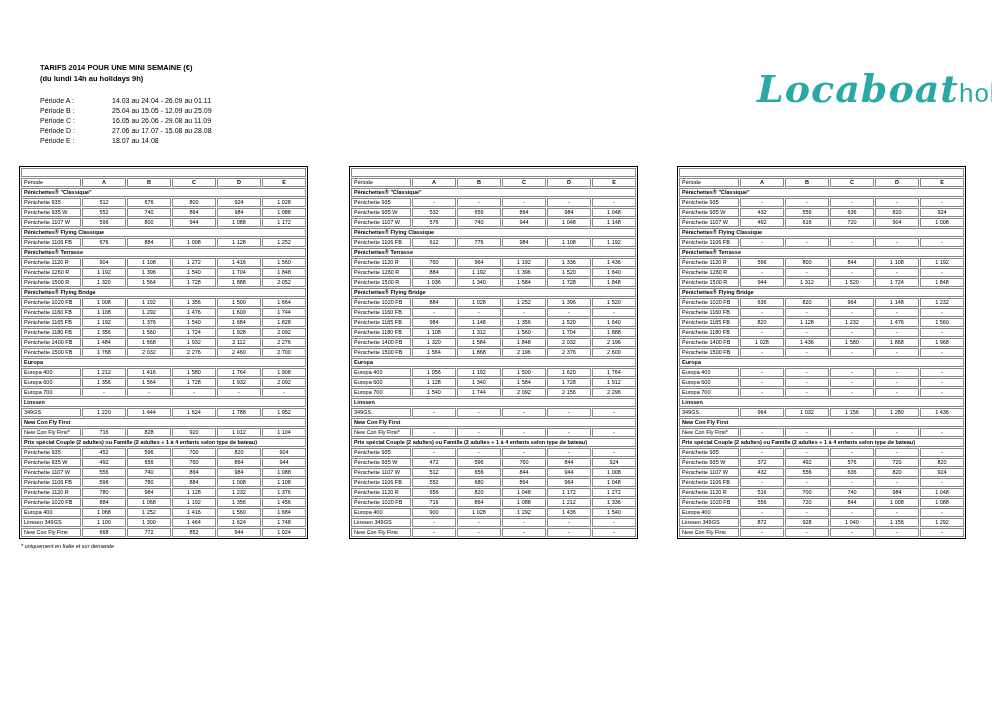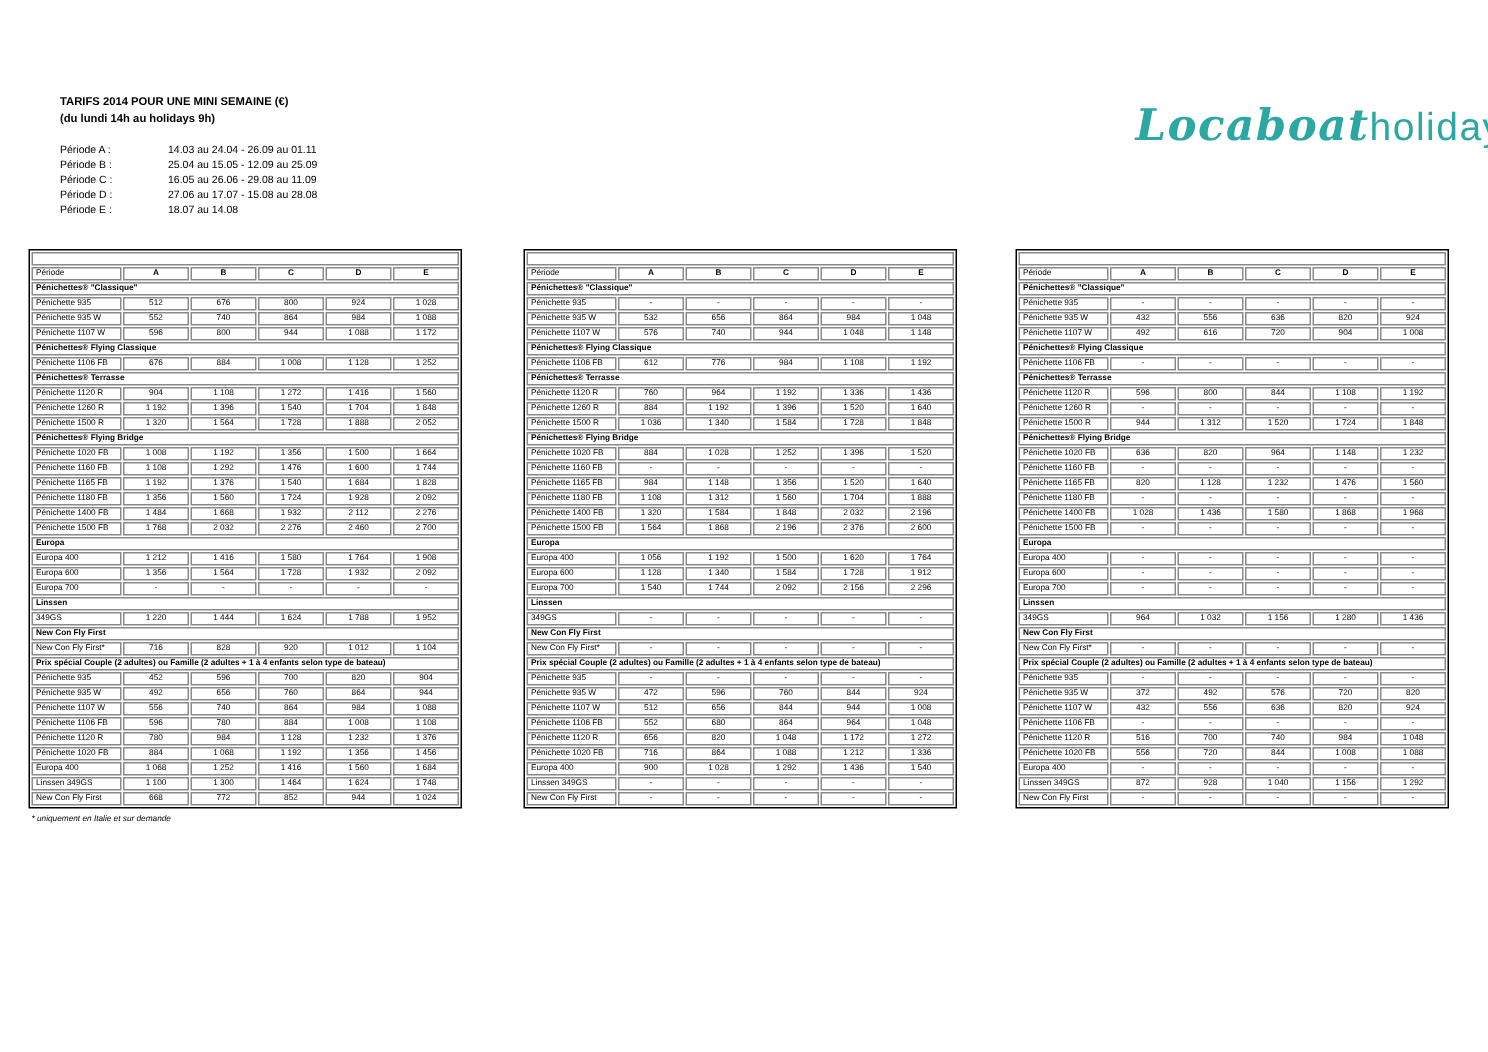--- a/index.html
+++ b/index.html
@@ -7,21 +7,21 @@
 
   .header-block { position:absolute; left:40px; top:62px; }
   .doc-title { font-size:7.5px; font-weight:bold; line-height:11px; }
   .doc-subtitle { font-size:7.5px; font-weight:bold; line-height:11px; }
   .period-list { margin-top:12px; }
   .period-line { font-size:7px; line-height:10px; }
   .period-label { display:inline-block; width:72px; }
   .period-dates { display:inline-block; }
 
   .logo { position:absolute; left:757px; top:66px; color:#2BA8A3; white-space:nowrap; }
-  .logo-brand { font-size:29px; font-weight:bold; font-style:italic; letter-spacing:1px; font-family:"DejaVu Serif", serif; }
+  .logo-brand { font-size:38px; font-weight:bold; font-style:italic; letter-spacing:1px; font-family:"DejaVu Serif", serif; }
   .logo-suffix { font-size:26px; font-weight:300; letter-spacing:1px; font-family:"Liberation Sans", sans-serif; color:#2BA8A3; }
 
   .ptable-slot { position:absolute; top:166px; width:288px; }
   .slot-0 { left:19px; }
   .slot-1 { left:349px; }
   .slot-2 { left:677px; }
 
   table.ptable { width:288px; border-collapse:separate; border-spacing:1px; border:1px solid #000; background:#fff; table-layout:fixed; }
   table.ptable td { border:1px solid #8a8a8a; font-size:5.5px; line-height:7px; height:9px; padding:0 2px; overflow:hidden; white-space:nowrap; background:#fff; }
   td.ttl { background:#109C95; color:#fff; font-weight:bold; text-align:center; border-color:#109C95; font-size:6.5px; }

